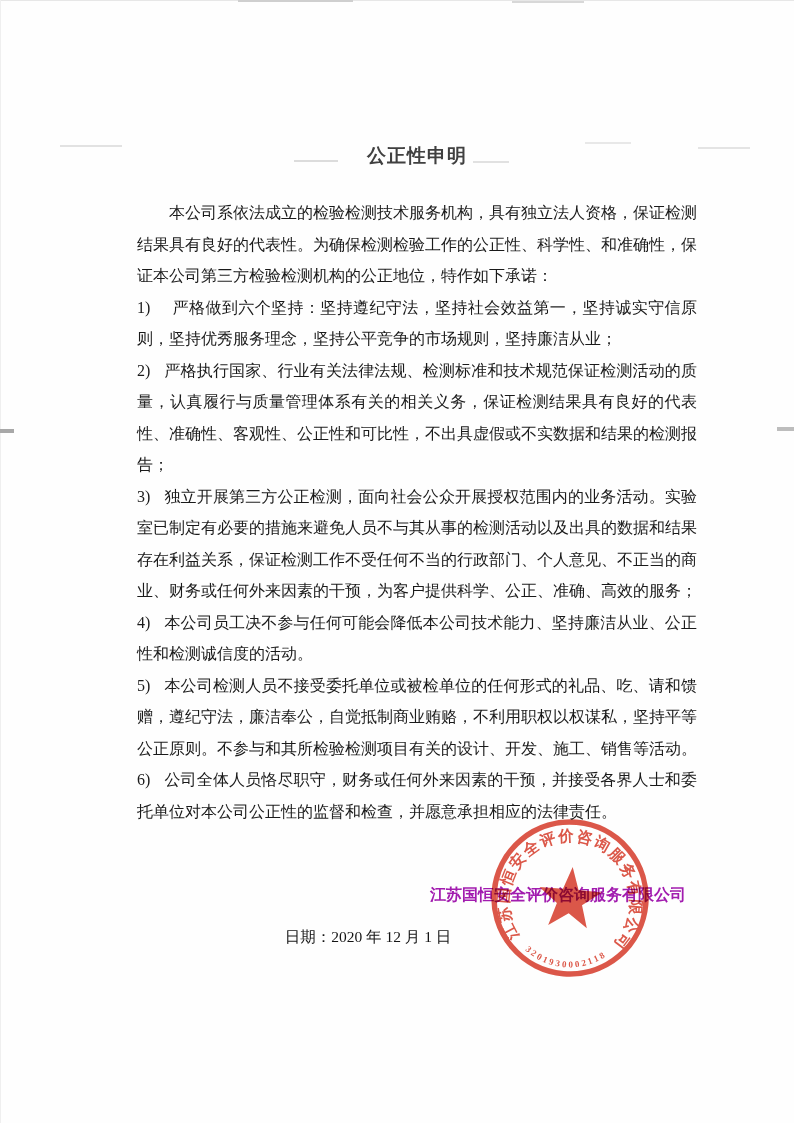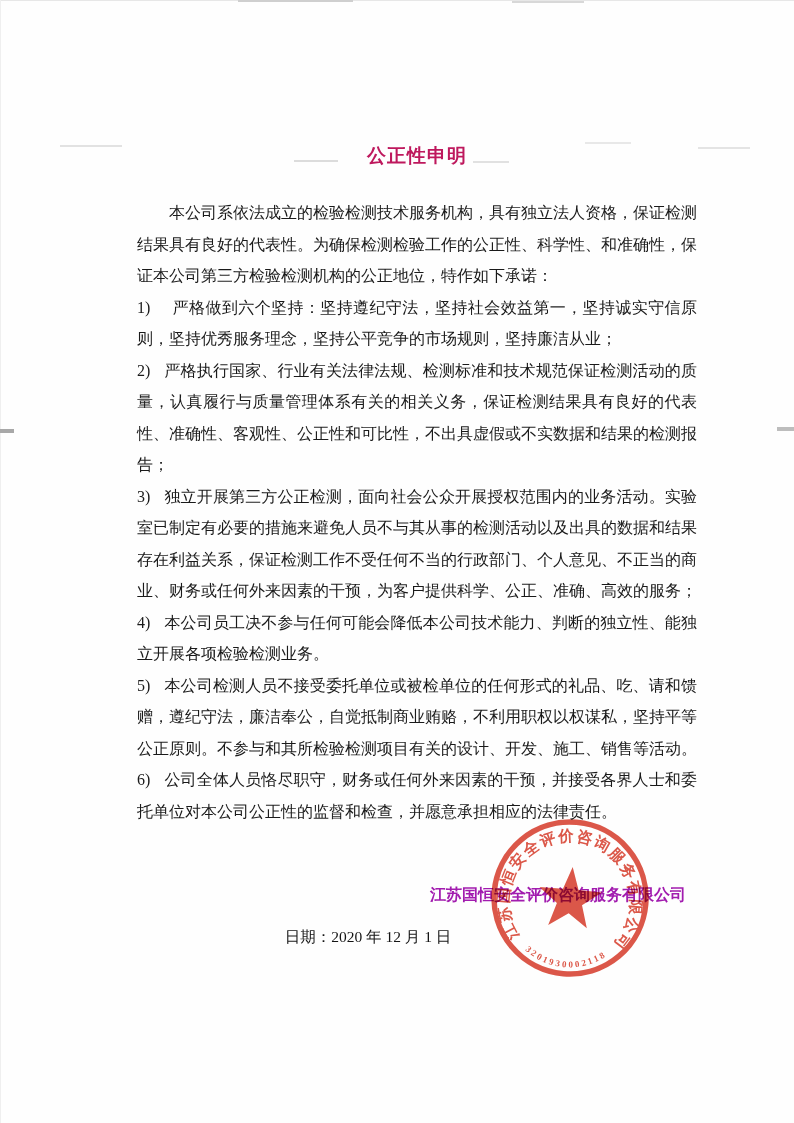--- a/index.html
+++ b/index.html
@@ -21,21 +21,21 @@
   .d4{left:585px;top:142px;width:46px;height:2px;background:#e8e8e8;}
   .d5{left:698px;top:147px;width:52px;height:2px;background:#e4e4e4;}
   .d6{left:294px;top:160px;width:44px;height:2px;background:#dcdcdc;}
   .d7{left:473px;top:161px;width:36px;height:2px;background:#e1e1e1;}
   .d8{left:0;top:429px;width:14px;height:4px;background:#a8a8a8;}
   .d9{left:777px;top:427px;width:17px;height:4px;background:#bdbdbd;}
 
   .doc-title{
     position:absolute;left:137px;top:143px;width:560px;
     text-align:center;font-size:19px;font-weight:bold;letter-spacing:1px;
-    color:#be185d;
+    color:#404040;
   }
   .doc-body{
     position:absolute;left:137px;top:197px;width:560px;
     font-size:16px;line-height:31.5px;text-align:justify;
   }
   .doc-body p{margin:0;}
   .intro{text-indent:2em;}
   .item .num{margin-right:14px;}
   .item-1 .num{margin-right:22px;}
 
@@ -75,21 +75,21 @@
   <div class="artifact d8"></div>
   <div class="artifact d9"></div>
 
   <div class="doc-title">公正性申明</div>
 
   <div class="doc-body">
     <p class="intro">本公司系依法成立的检验检测技术服务机构，具有独立法人资格，保证检测结果具有良好的代表性。为确保检测检验工作的公正性、科学性、和准确性，保证本公司第三方检验检测机构的公正地位，特作如下承诺：</p>
     <p class="item item-1"><span class="num">1)</span><span>严格做到六个坚持：坚持遵纪守法，坚持社会效益第一，坚持诚实守信原则，坚持优秀服务理念，坚持公平竞争的市场规则，坚持廉洁从业；</span></p>
     <p class="item"><span class="num">2)</span><span>严格执行国家、行业有关法律法规、检测标准和技术规范保证检测活动的质量，认真履行与质量管理体系有关的相关义务，保证检测结果具有良好的代表性、准确性、客观性、公正性和可比性，不出具虚假或不实数据和结果的检测报告；</span></p>
     <p class="item"><span class="num">3)</span><span>独立开展第三方公正检测，面向社会公众开展授权范围内的业务活动。实验室已制定有必要的措施来避免人员不与其从事的检测活动以及出具的数据和结果存在利益关系，保证检测工作不受任何不当的行政部门、个人意见、不正当的商业、财务或任何外来因素的干预，为客户提供科学、公正、准确、高效的服务；</span></p>
-    <p class="item"><span class="num">4)</span><span>本公司员工决不参与任何可能会降低本公司技术能力、判断的独立性、能独立开展各项检验检测业务。</span></p>
+    <p class="item"><span class="num">4)</span><span>本公司员工决不参与任何可能会降低本公司技术能力、坚持廉洁从业、公正性和检测诚信度的活动。</span></p>
     <p class="item"><span class="num">5)</span><span>本公司检测人员不接受委托单位或被检单位的任何形式的礼品、吃、请和馈赠，遵纪守法，廉洁奉公，自觉抵制商业贿赂，不利用职权以权谋私，坚持平等公正原则。不参与和其所检验检测项目有关的设计、开发、施工、销售等活动。</span></p>
     <p class="item"><span class="num">6)</span><span>公司全体人员恪尽职守，财务或任何外来因素的干预，并接受各界人士和委托单位对本公司公正性的监督和检查，并愿意承担相应的法律责任。</span></p>
   </div>
 
   <div class="sig-company">江苏国恒安全评价咨询服务有限公司</div>
   <div class="sig-date">日期：2020 年 12 月 1 日</div>
 
   <svg class="seal" viewBox="-85 -85 170 170">
     <g id="seal-root" transform="rotate(5)">
       <circle id="seal-ring" r="76" fill="none" stroke-width="5.5" stroke="#d8402f"></circle>

